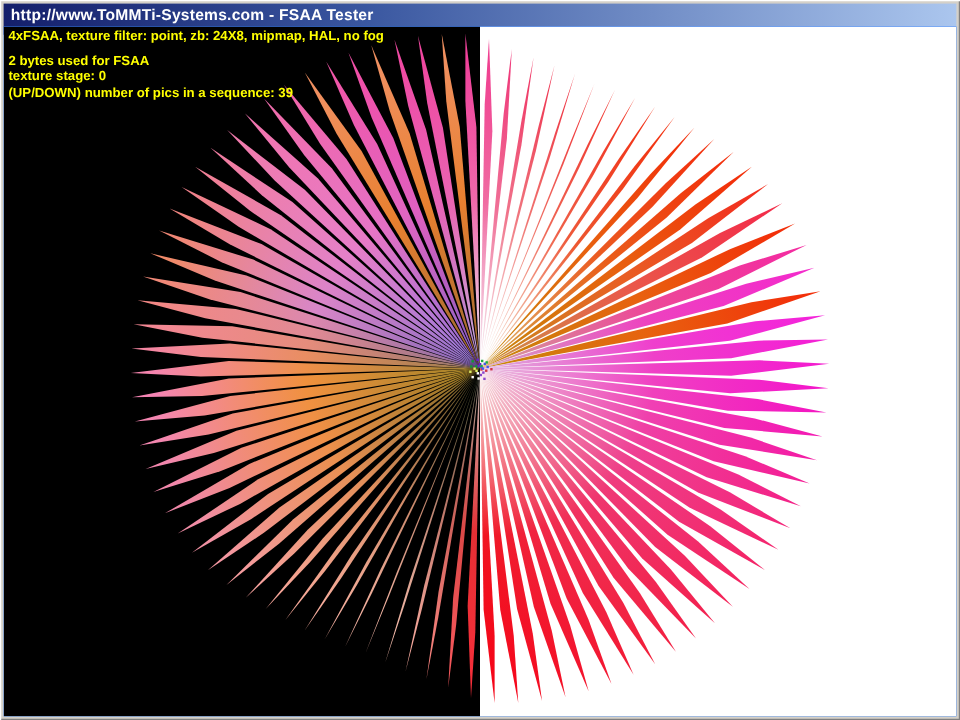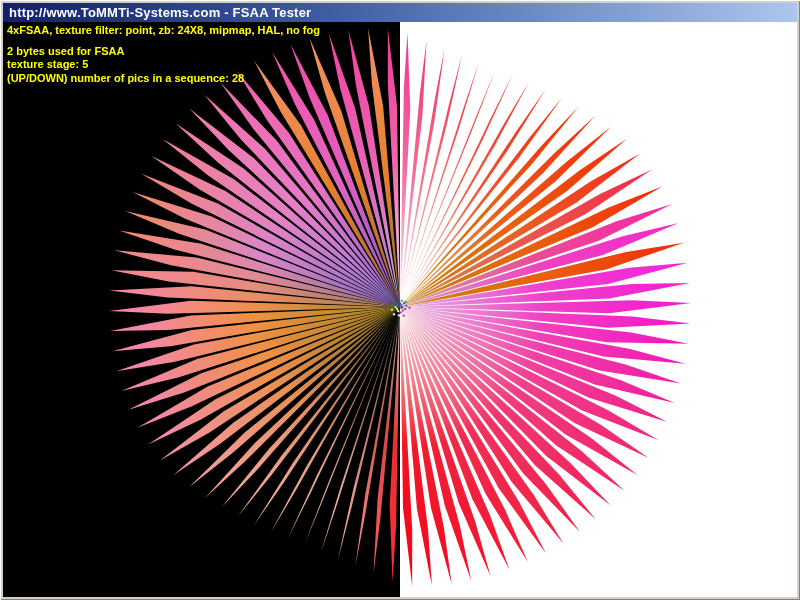--- a/index.html
+++ b/index.html
@@ -602,17 +602,17 @@
         <rect x="389.9" y="291.3" width="2" height="2" fill="#ffffff"></rect>
         <rect x="391.5" y="284.2" width="2" height="2" fill="#ddee66"></rect>
         <rect x="389.9" y="278.1" width="2" height="2" fill="#119933"></rect>
         <rect x="396.1" y="280.5" width="2" height="2" fill="#6622cc"></rect>
         <rect x="401.6" y="279.0" width="2" height="2" fill="#22aa44"></rect>
         <rect x="398.5" y="284.2" width="2" height="2" fill="#4455ee"></rect>
       </svg>
     <div class="overlay" style="color: rgb(255, 255, 0);">
       <div class="status-line">4xFSAA, texture filter: point, zb: 24X8, mipmap, HAL, no fog</div>
       <div>2 bytes used for FSAA</div>
-      <div>texture stage: 5</div>
-      <div>(UP/DOWN) number of pics in a sequence: 28</div>
+      <div>texture stage: 0</div>
+      <div>(UP/DOWN) number of pics in a sequence: 39</div>
     </div>
   </div>
 </div>
 
 </body></html>

